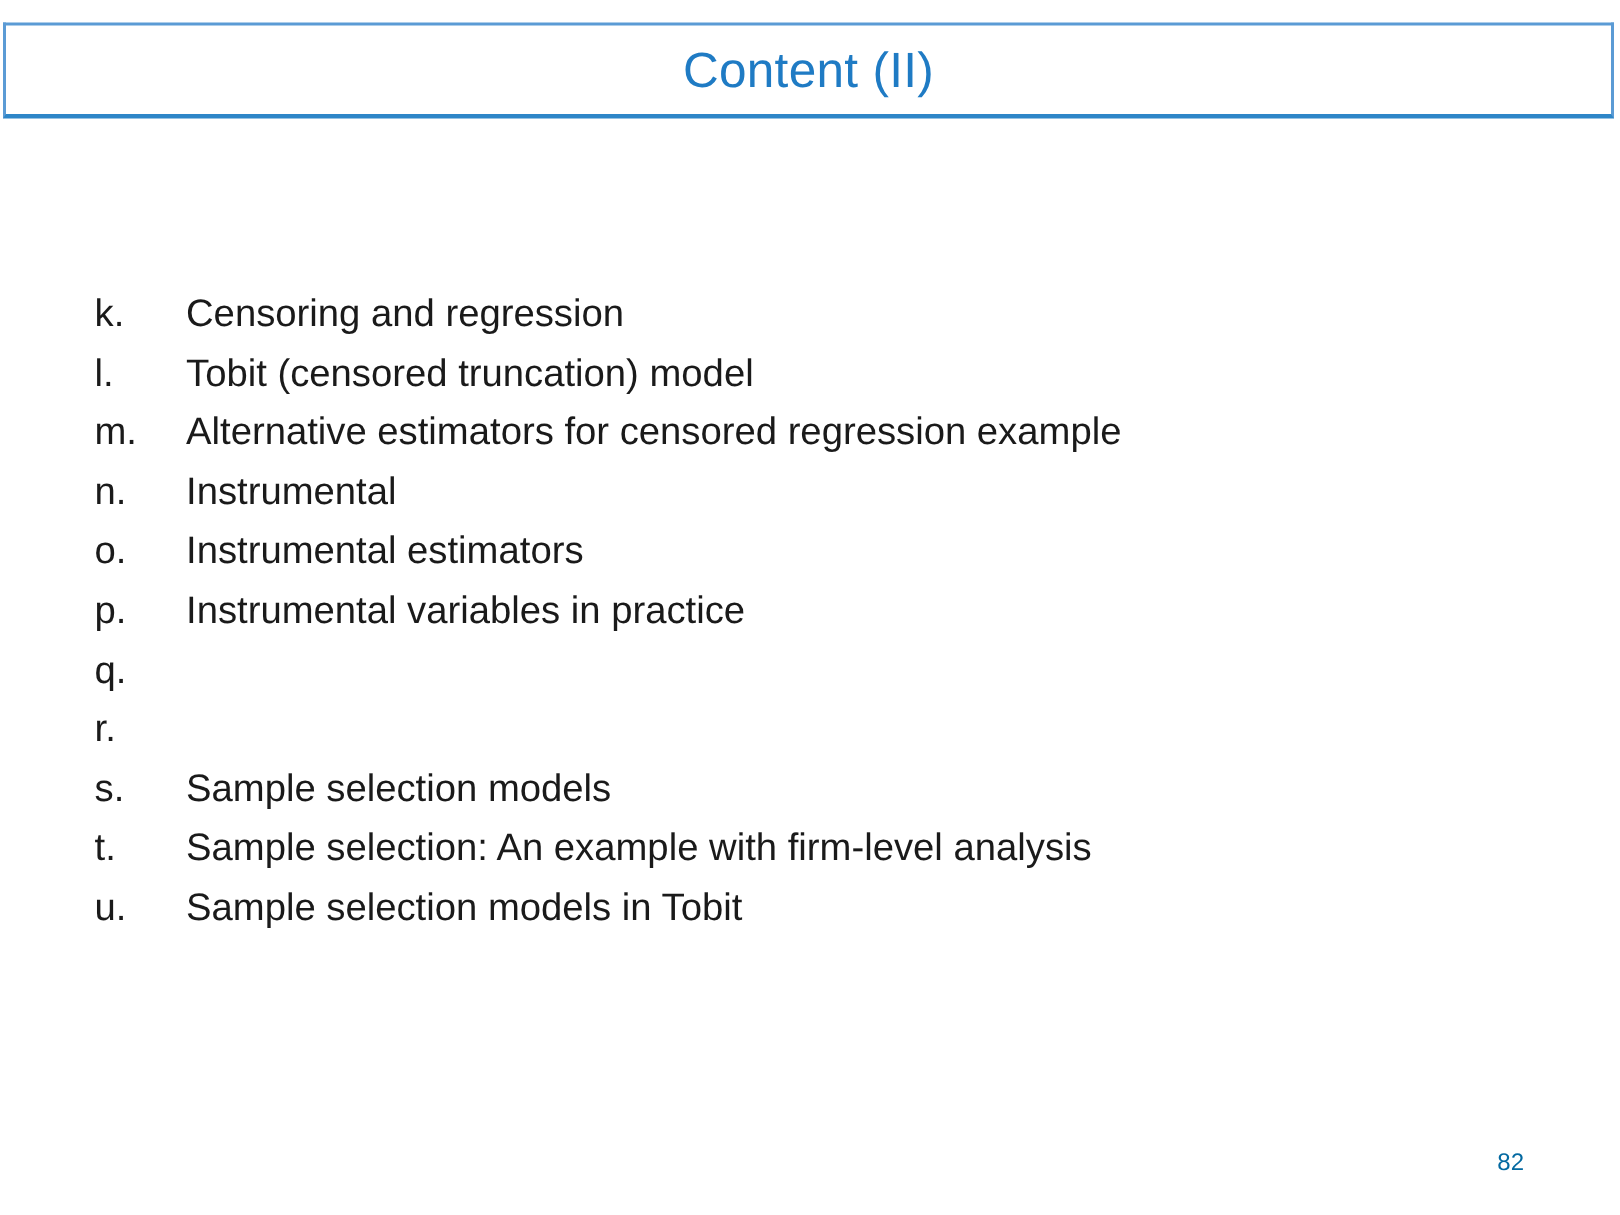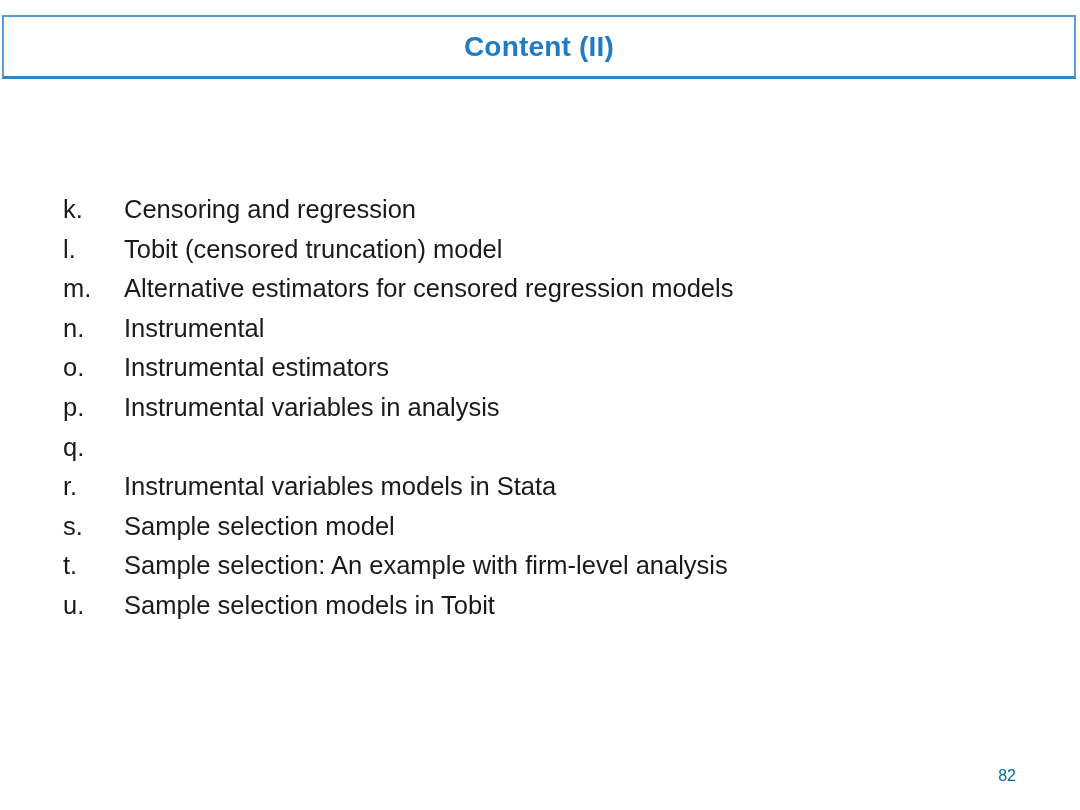--- a/index.html
+++ b/index.html
@@ -32,22 +32,22 @@
     box-sizing: border-box;
     border: 2px solid #5b9bd5;
     border-bottom: 3px solid #2e86c8;
     background: #ffffff;
     display: flex;
     align-items: center;
     justify-content: center;
   }
   .title-text {
     color: #1f7bc4;
-    font-size: 28px;
-    font-weight: 700;
+    font-size: 33px;
+    font-weight: 400;
     letter-spacing: 0.2px;
     line-height: 1;
     white-space: nowrap;
     text-align: center;
   }
 
   
   .content-list {
     position: absolute;
     left: 63px;
@@ -98,44 +98,43 @@
       <li class="content-item">
         <span class="item-marker">k.</span>
         <span class="item-text">Censoring and regression</span>
       </li>
       <li class="content-item">
         <span class="item-marker">l.</span>
         <span class="item-text">Tobit (censored truncation) model</span>
       </li>
       <li class="content-item">
         <span class="item-marker">m.</span>
-        <span class="item-text">Alternative estimators for censored regression models</span>
+        <span class="item-text">Alternative estimators for censored regression example</span>
       </li>
       <li class="content-item">
         <span class="item-marker">n.</span>
         <span class="item-text">Instrumental</span>
       </li>
       <li class="content-item">
         <span class="item-marker">o.</span>
         <span class="item-text">Instrumental estimators</span>
       </li>
       <li class="content-item">
         <span class="item-marker">p.</span>
-        <span class="item-text">Instrumental variables in analysis</span>
+        <span class="item-text">Instrumental variables in practice</span>
       </li>
       <li class="content-item">
         <span class="item-marker">q.</span>
       </li>
       <li class="content-item">
         <span class="item-marker">r.</span>
-        <span class="item-text">Instrumental variables models in Stata</span>
       </li>
       <li class="content-item">
         <span class="item-marker">s.</span>
-        <span class="item-text">Sample selection model</span>
+        <span class="item-text">Sample selection models</span>
       </li>
       <li class="content-item">
         <span class="item-marker">t.</span>
         <span class="item-text">Sample selection: An example with firm-level analysis</span>
       </li>
       <li class="content-item">
         <span class="item-marker">u.</span>
         <span class="item-text">Sample selection models in Tobit</span>
       </li>
     </ul>

